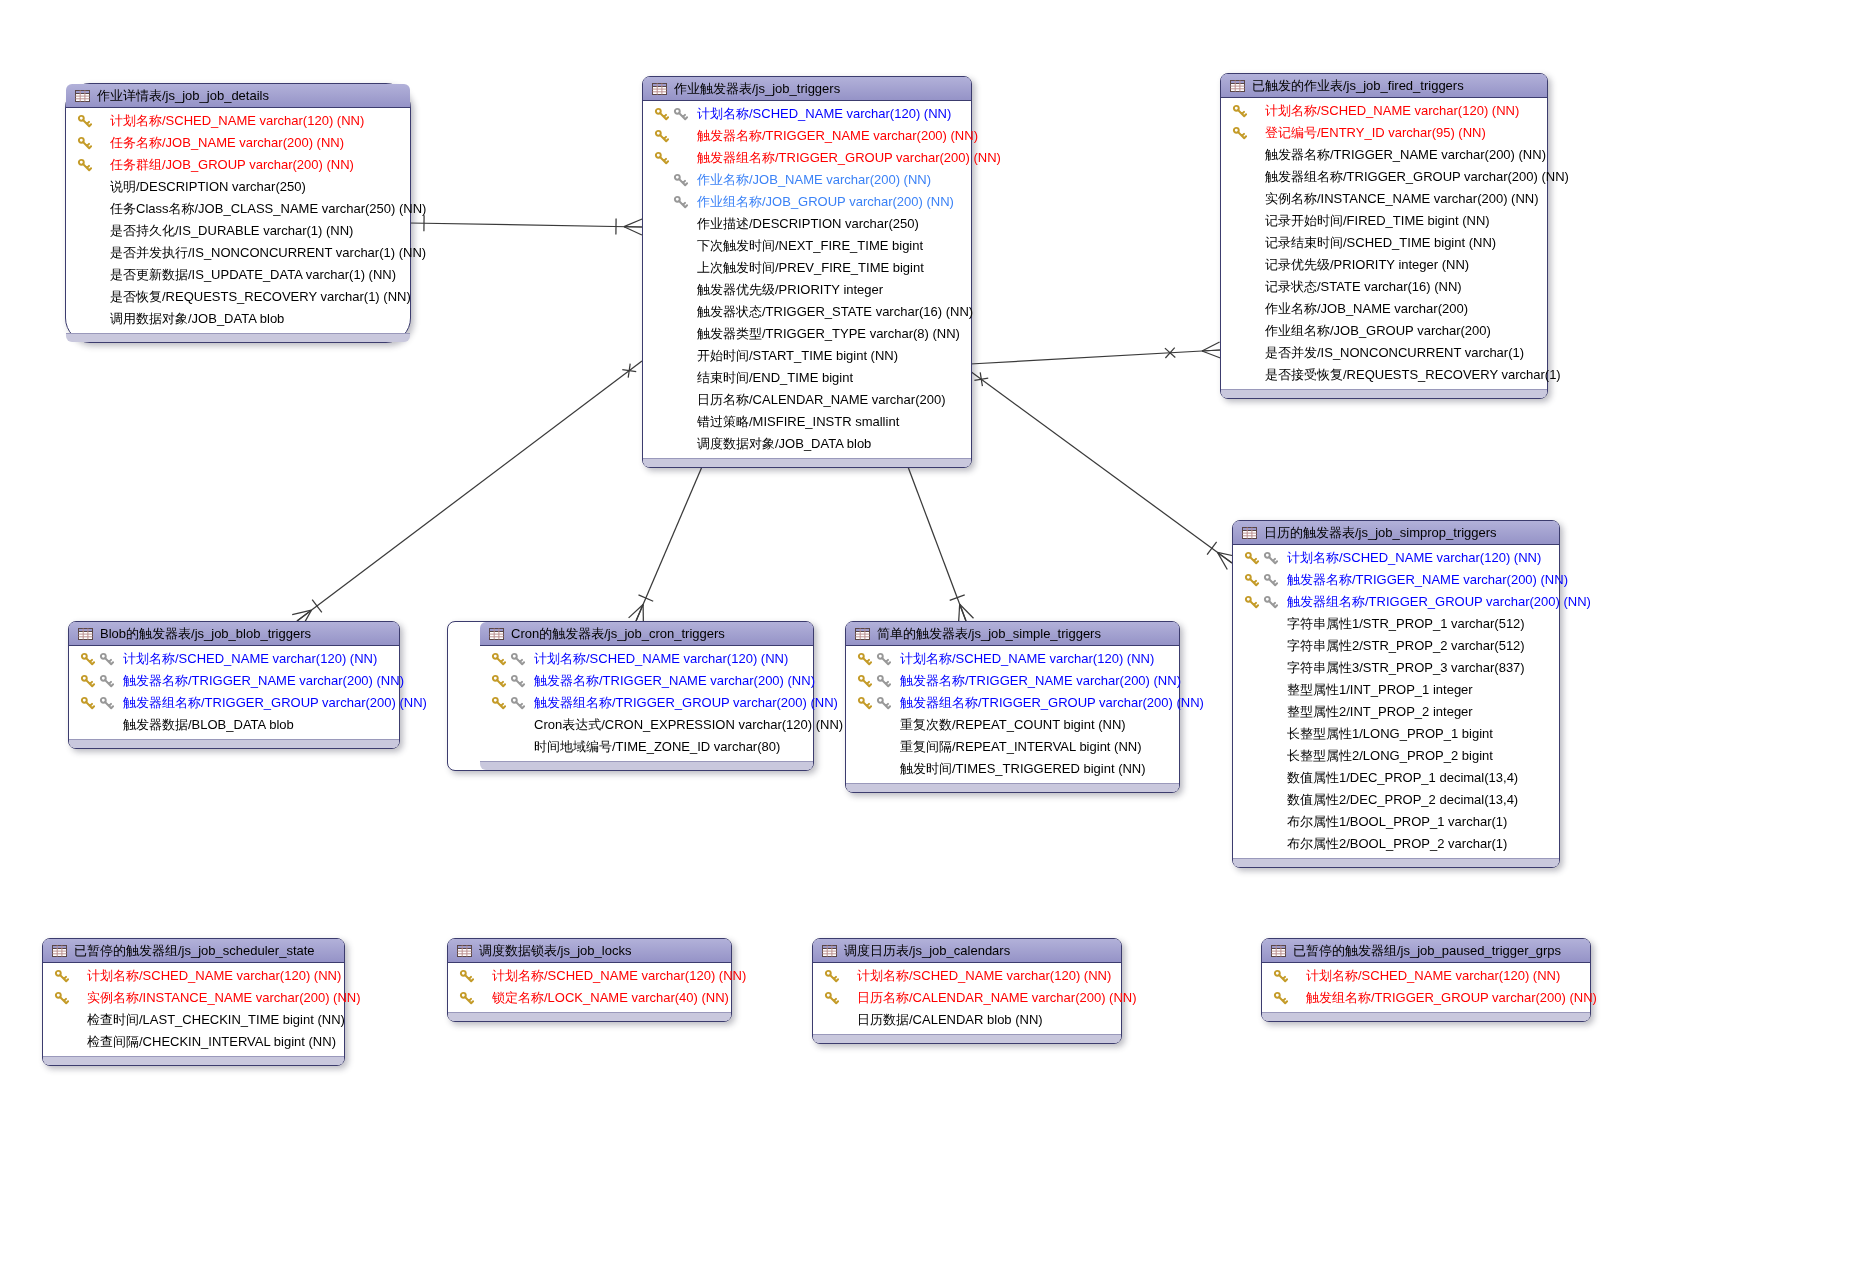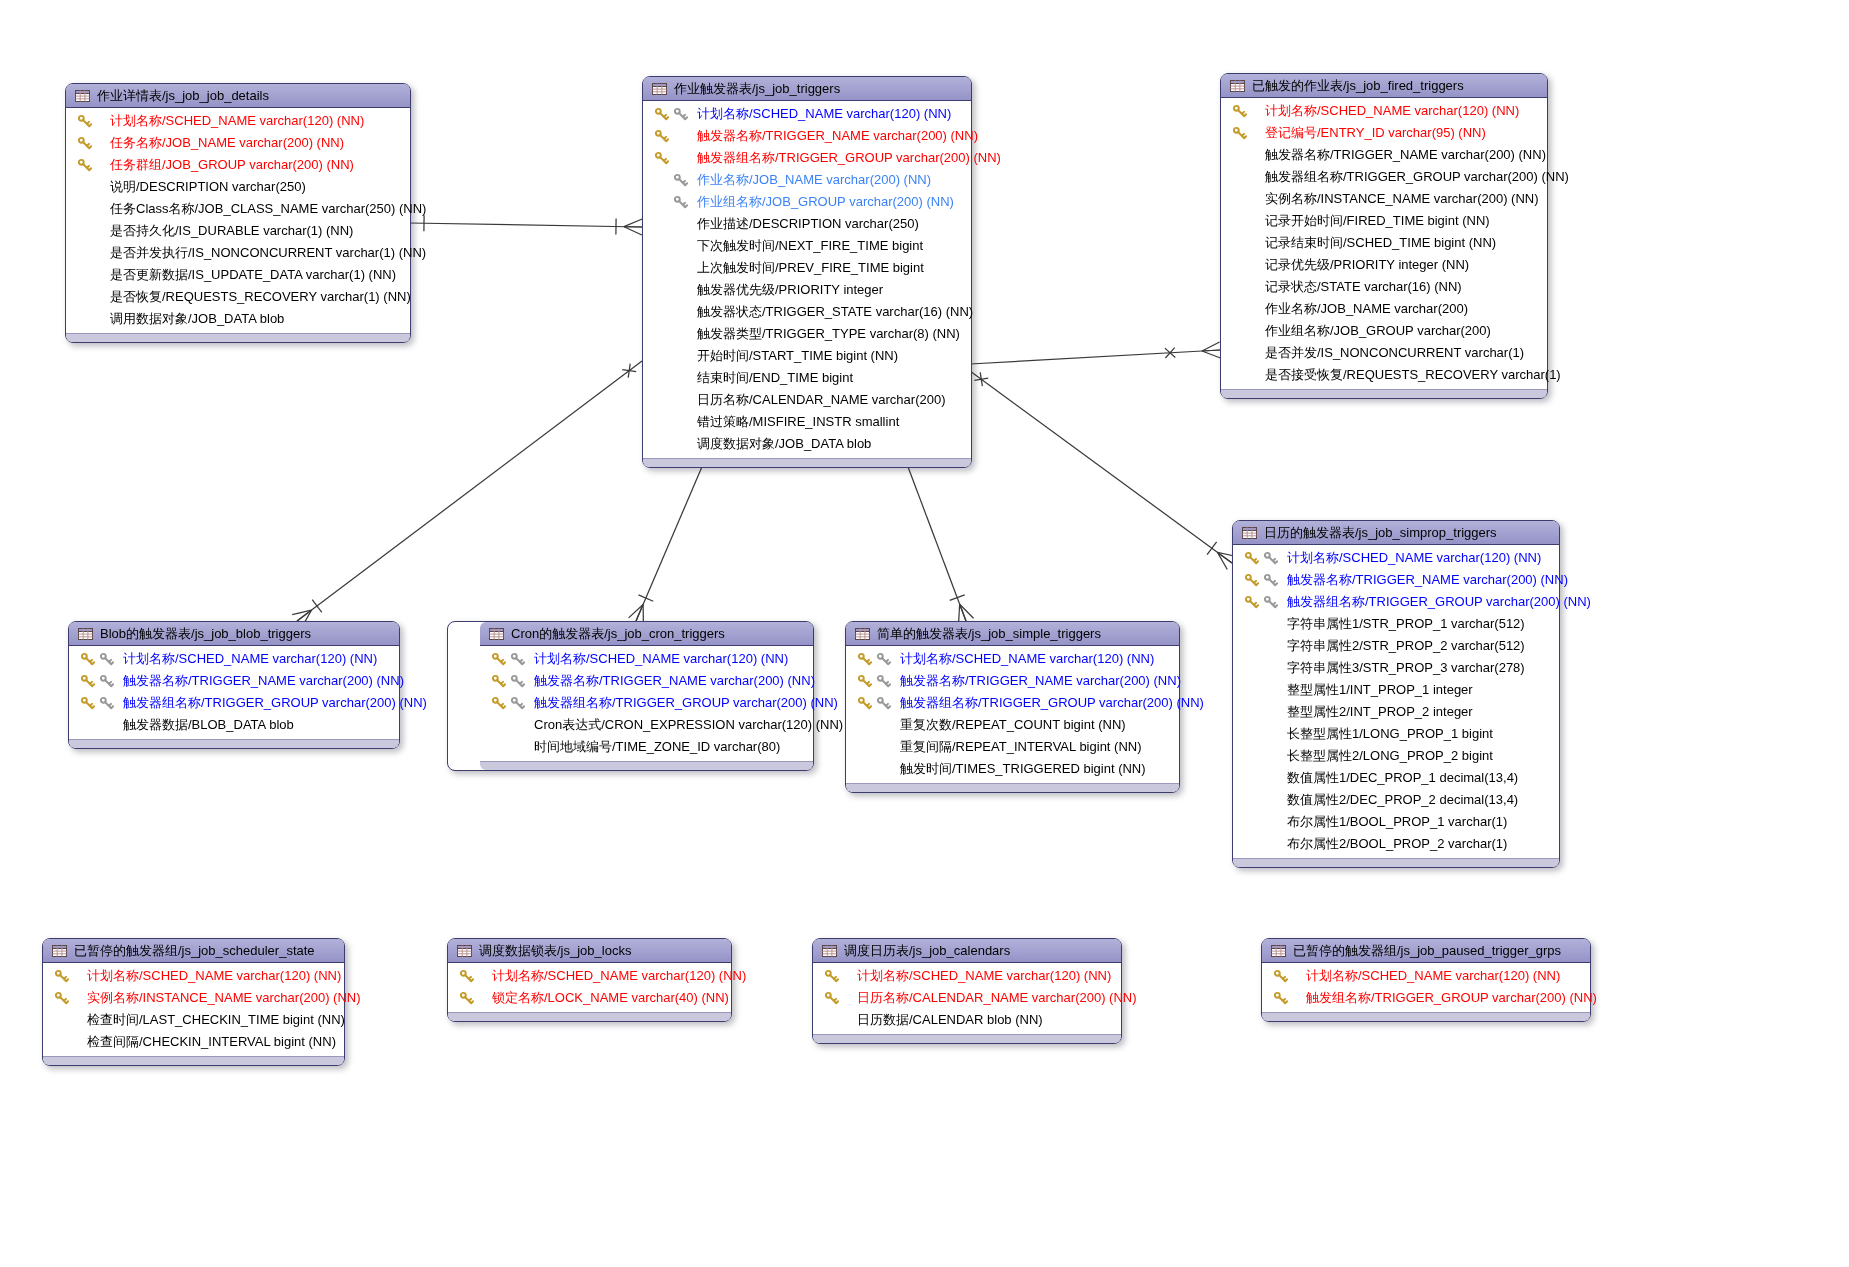--- a/index.html
+++ b/index.html
@@ -83,21 +83,21 @@
       <g stroke="#3a3a3a" stroke-width="1.25" fill="none">
         <line x1="970.0" y1="364.0" x2="1220.0" y2="350.0"></line>
         <line x1="1164.9" y1="348.1" x2="1175.3" y2="357.5"></line>
         <line x1="1165.4" y1="358.0" x2="1174.7" y2="347.6"></line>
         <line x1="1202.0" y1="351.0" x2="1220.4" y2="358.0"></line>
         <line x1="1202.0" y1="351.0" x2="1220.0" y2="350.0"></line>
         <line x1="1202.0" y1="351.0" x2="1219.6" y2="342.0"></line>
       </g>
     </svg>
   <div id="tables">
-      <div class="tbl" style="left: 65px; top: 83px; width: 344px;">
+      <div class="tbl" style="left: 65px; top: 83px; width: 344px; border-radius: 25px;">
         <div class="tbl-header">
           <span class="tbl-icon">
             <svg width="15" height="12" viewBox="0 0 15 12">
               <rect x="0.5" y="0.5" width="14" height="11" fill="#ffffff" stroke="#5a4646"></rect>
               <rect x="0.5" y="0.5" width="14" height="3" fill="#9b9acb" stroke="#5a4646"></rect>
               <path d="M5.2 0.5 V11.5 M9.9 0.5 V11.5 M0.5 6.1 H14.5 M0.5 8.8 H14.5" stroke="#bb9090" fill="none"></path>
             </svg>
           </span>
           <span>作业详情表/js_job_job_details</span>
         </div>
@@ -635,21 +635,21 @@
             <span class="field-label f-reg">字符串属性1/STR_PROP_1 varchar(512)</span>
           </div>
           <div class="tbl-row">
             <span class="key-slot "></span>
             <span class="key-slot "></span>
             <span class="field-label f-reg">字符串属性2/STR_PROP_2 varchar(512)</span>
           </div>
           <div class="tbl-row">
             <span class="key-slot "></span>
             <span class="key-slot "></span>
-            <span class="field-label f-reg">字符串属性3/STR_PROP_3 varchar(278)</span>
+            <span class="field-label f-reg">字符串属性3/STR_PROP_3 varchar(837)</span>
           </div>
           <div class="tbl-row">
             <span class="key-slot "></span>
             <span class="key-slot "></span>
             <span class="field-label f-reg">整型属性1/INT_PROP_1 integer</span>
           </div>
           <div class="tbl-row">
             <span class="key-slot "></span>
             <span class="key-slot "></span>
             <span class="field-label f-reg">整型属性2/INT_PROP_2 integer</span>

